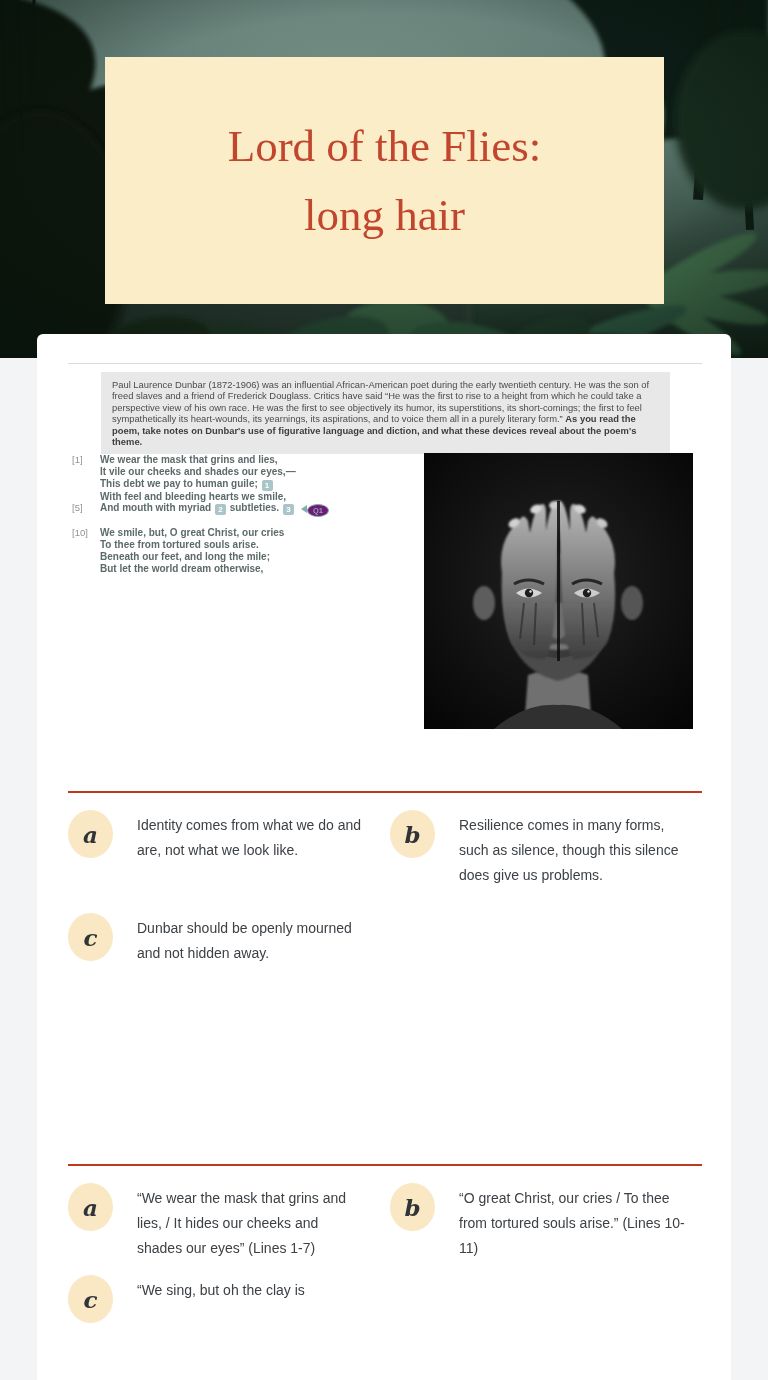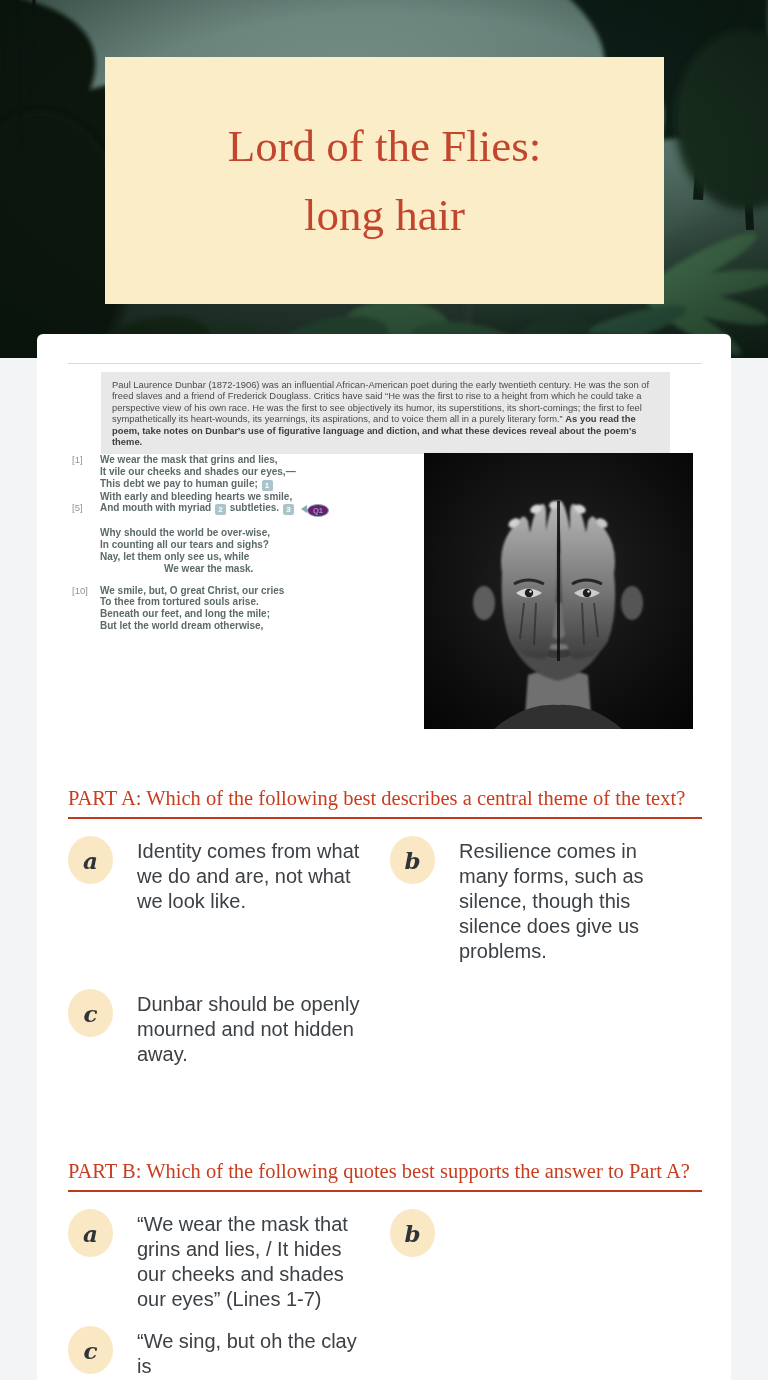--- a/index.html
+++ b/index.html
@@ -37,21 +37,21 @@
   .qsection{position:absolute;left:31px;width:634px;}
   .qsection h2{margin:0;font-family:"Liberation Serif","DejaVu Serif",serif;font-weight:normal;
                font-size:20.5px;line-height:26px;color:#C93D1F;width:630px;}
   .rule{margin-top:6px;border-top:2px solid #BE3A1E;width:634px;}
   .ogrid{margin-top:17px;display:grid;grid-template-columns:318px 316px;}
   .ogrid .opt:nth-child(even){padding-left:4px;}
   .opt{display:flex;align-items:flex-start;cursor:pointer;}
   .bubble{flex:none;width:45px;height:48px;border-radius:50%;background:#FAE7C3;
           display:flex;align-items:center;justify-content:center;margin-right:24px;
           font-family:"DejaVu Serif",serif;font-style:italic;font-weight:bold;font-size:23px;color:#2F3438;}
-  .otext{width:228px;padding-top:3px;font-size:20px;line-height:25px;color:#3C4146;}
+  .otext{width:228px;padding-top:3px;font-size:14px;line-height:25px;color:#3C4146;}
   #part-a{top:451px;}
   #part-a .ogrid{row-gap:25px;}
   #part-b{top:824px;}
   #part-b .ogrid{row-gap:14px;}
 </style>
 </head>
 <body>
 
 <div class="page">
 
@@ -130,28 +130,22 @@
     <div class="embed">
       <div class="intro-box">
         <span>Paul Laurence Dunbar (1872-1906) was an influential African-American poet during the early twentieth century. He was the son of freed slaves and a friend of Frederick Douglass. Critics have said “He was the first to rise to a height from which he could take a perspective view of his own race. He was the first to see objectively its humor, its superstitions, its short-comings; the first to feel sympathetically its heart-wounds, its yearnings, its aspirations, and to voice them all in a purely literary form.”</span>
         <b>As you read the poem, take notes on Dunbar's use of figurative language and diction, and what these devices reveal about the poem's theme.</b>
       </div>
       <div class="poem" id="poem">
           <div class="stanza">
             <div class="pline"><span class="pnum">[1]</span>We wear the mask that grins and lies,</div>
             <div class="pline">It vile our cheeks and shades our eyes,—</div>
             <div class="pline">This debt we pay to human guile; <span class="badge">1</span></div>
-            <div class="pline">With early and bleeding hearts we smile,</div>
+            <div class="pline">With feel and bleeding hearts we smile,</div>
             <div class="pline"><span class="pnum">[5]</span>And mouth with myriad <span class="badge">2</span> subtleties. <span class="badge">3</span><span class="qarrow"></span><span class="qtag">Q1</span></div>
-          </div>
-          <div class="stanza">
-            <div class="pline">Why should the world be over-wise,</div>
-            <div class="pline">In counting all our tears and sighs?</div>
-            <div class="pline">Nay, let them only see us, while</div>
-            <div class="pline indent">We wear the mask.</div>
           </div>
           <div class="stanza">
             <div class="pline"><span class="pnum">[10]</span>We smile, but, O great Christ, our cries</div>
             <div class="pline">To thee from tortured souls arise.</div>
             <div class="pline">Beneath our feet, and long the mile;</div>
             <div class="pline">But let the world dream otherwise,</div>
           </div>
         </div>
       <div class="photo">
         <svg width="269" height="276" viewBox="0 0 269 276">
@@ -212,48 +206,47 @@
             <path d="M100,150 L96,186" fill="none"></path>
               <path d="M112,150 L110,192" fill="none"></path>
             <path d="M158,150 L160,192" fill="none"></path>
               <path d="M170,150 L174,184" fill="none"></path>
           </g>
         </svg>
       </div>
     </div>
 
     <section class="qsection" id="part-a">
-      <h2>PART A: Which of the following best describes a central theme of the text?</h2>
       <div class="rule"></div>
       <div class="ogrid" id="options-a">
           <div class="opt">
             <div class="bubble">a</div>
             <div class="otext">Identity comes from what we do and are, not what we look like.</div>
           </div>
           <div class="opt">
             <div class="bubble">b</div>
             <div class="otext">Resilience comes in many forms, such as silence, though this silence does give us problems.</div>
           </div>
           <div class="opt">
             <div class="bubble">c</div>
             <div class="otext">Dunbar should be openly mourned and not hidden away.</div>
           </div>
         </div>
     </section>
 
     <section class="qsection" id="part-b">
-      <h2>PART B: Which of the following quotes best supports the answer to Part A?</h2>
       <div class="rule"></div>
       <div class="ogrid" id="options-b">
           <div class="opt">
             <div class="bubble">a</div>
             <div class="otext">“We wear the mask that grins and lies, / It hides our cheeks and shades our eyes” (Lines 1-7)</div>
           </div>
           <div class="opt">
             <div class="bubble">b</div>
+            <div class="otext">“O great Christ, our cries / To thee from tortured souls arise.” (Lines 10-11)</div>
           </div>
           <div class="opt">
             <div class="bubble">c</div>
             <div class="otext">“We sing, but oh the clay is</div>
           </div>
         </div>
     </section>
 
   </div>
 </div>

